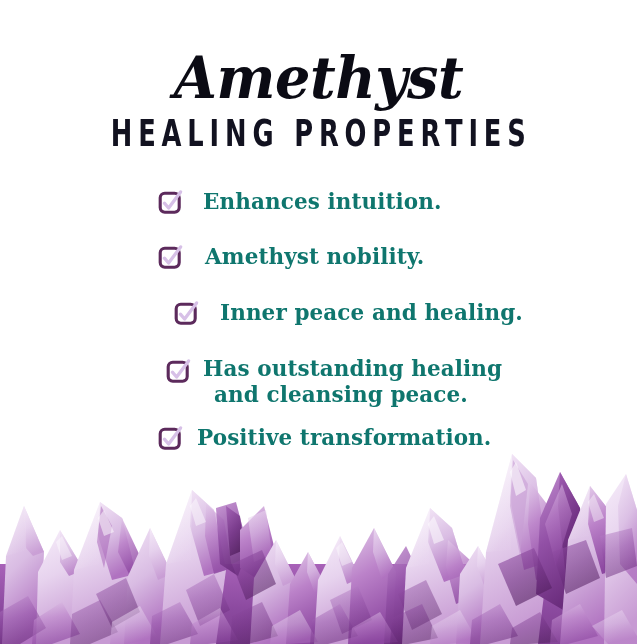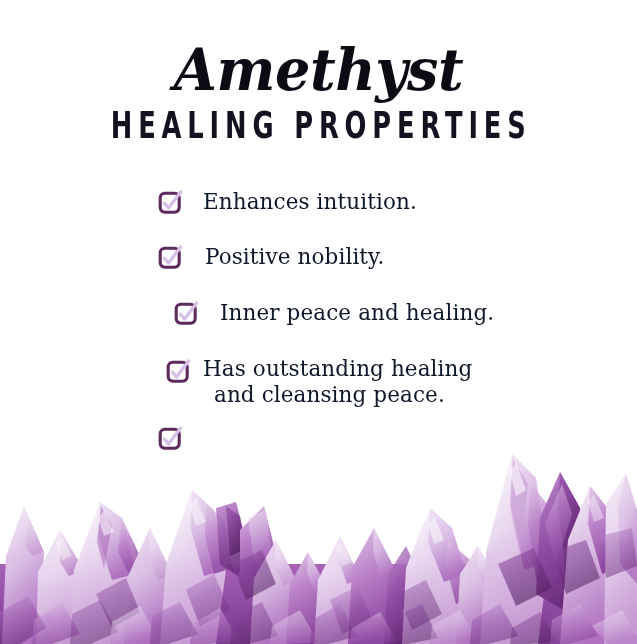--- a/index.html
+++ b/index.html
@@ -19,21 +19,21 @@
     position: relative;
     width: 637px;
     height: 644px;
     background: #ffffff;
     overflow: hidden;
   }
 
   
   .header {
     position: absolute;
-    top: 8px;
+    top: 16px;
     left: 0;
     width: 637px;
     text-align: center;
     padding-top: 30px;
   }
   .title-main {
     font-family: "DejaVu Serif", "Liberation Serif", serif;
     font-weight: bold;
     font-style: italic;
     font-size: 58px;
@@ -87,23 +87,24 @@
     width: 26px;
     height: 26px;
     display: block;
   }
   .prop-text {
     position: absolute;
     display: block;
     font-family: "DejaVu Serif", "Liberation Serif", serif;
     font-size: 21.5px;
     line-height: 26px;
-    color: #0f172a;
+    color: #0f766e;
     white-space: nowrap;
     letter-spacing: 0.1px;
+    font-weight: bold;
   }
   .prop-text.line2 {
     letter-spacing: 0.1px;
   }
 
   
   .item-1 { top: 9px;   height: 28px; }
   .item-2 { top: 64px;  height: 28px; }
   .item-3 { top: 120px; height: 28px; margin-left: 16px; }
   .item-4 { top: 178px; height: 56px; padding-left: 8px; }
@@ -156,21 +157,21 @@
     </li>
 
     <li class="prop-item item-2">
       <div class="prop-row">
         <span class="checkbox-icon">
           <svg viewBox="0 0 26 26" width="26" height="26">
             <rect x="2.2" y="4.2" width="19" height="19" rx="4.6" ry="4.6" fill="none" stroke="#5c2a5c" stroke-width="3.1"></rect>
             <path d="M6.4 14.2 L10.6 19.0 L22.6 2.9" fill="none" stroke="#d7c0e7" stroke-width="3.3" stroke-linecap="round" stroke-linejoin="round"></path>
           </svg>
         </span>
-        <span class="prop-text">Positive nobility.</span>
+        <span class="prop-text">Amethyst nobility.</span>
       </div>
     </li>
 
     <li class="prop-item item-3">
       <div class="prop-row">
         <span class="checkbox-icon">
           <svg viewBox="0 0 26 26" width="26" height="26">
             <rect x="2.2" y="4.2" width="19" height="19" rx="4.6" ry="4.6" fill="none" stroke="#5c2a5c" stroke-width="3.1"></rect>
             <path d="M6.4 14.2 L10.6 19.0 L22.6 2.9" fill="none" stroke="#d7c0e7" stroke-width="3.3" stroke-linecap="round" stroke-linejoin="round"></path>
           </svg>
@@ -193,20 +194,21 @@
     </li>
 
     <li class="prop-item item-5">
       <div class="prop-row">
         <span class="checkbox-icon">
           <svg viewBox="0 0 26 26" width="26" height="26">
             <rect x="2.2" y="4.2" width="19" height="19" rx="4.6" ry="4.6" fill="none" stroke="#5c2a5c" stroke-width="3.1"></rect>
             <path d="M6.4 14.2 L10.6 19.0 L22.6 2.9" fill="none" stroke="#d7c0e7" stroke-width="3.3" stroke-linecap="round" stroke-linejoin="round"></path>
           </svg>
         </span>
+        <span class="prop-text">Positive transformation.</span>
       </div>
     </li>
 
   </ul>
 
   <div class="crystals">
     <svg viewBox="0 0 637 200" preserveAspectRatio="none" aria-hidden="true">
       <defs>
         <linearGradient id="gPale" x1="0" y1="0" x2="0.2" y2="1">
           <stop offset="0%" stop-color="#f7eefa"></stop>

